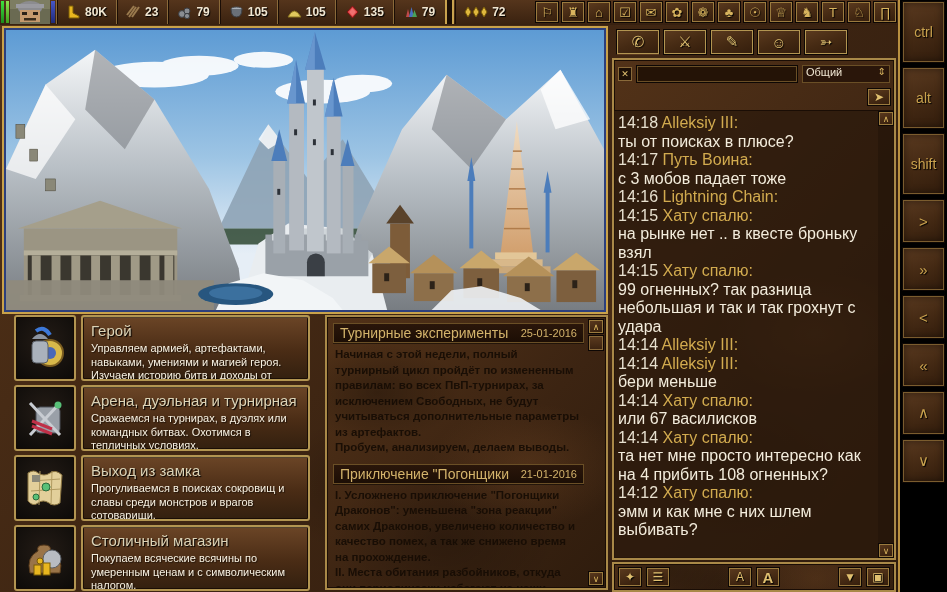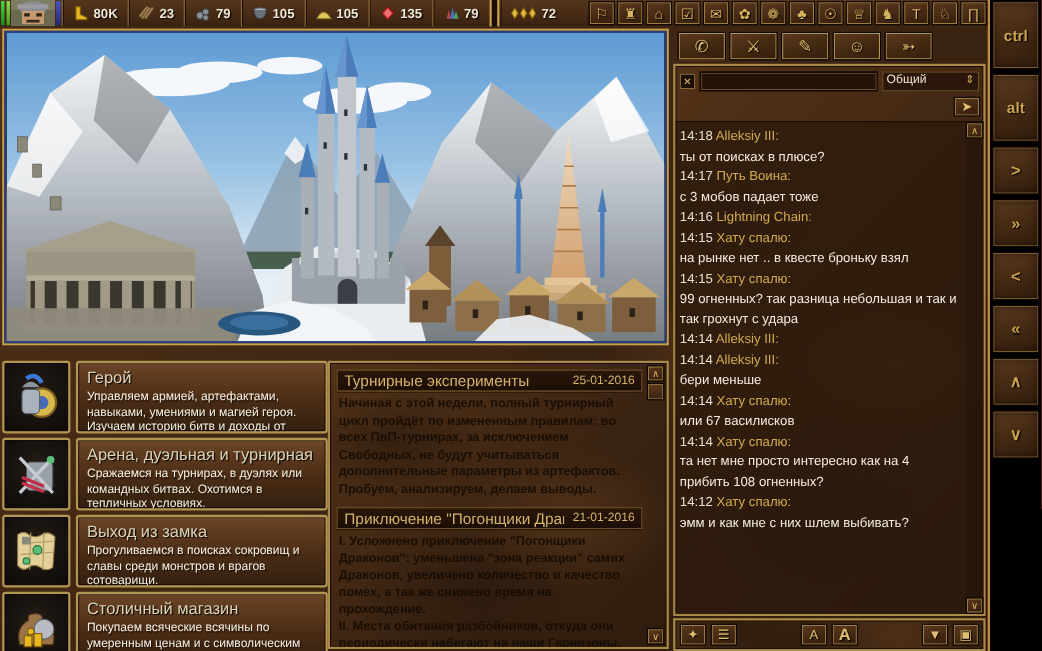--- a/index.html
+++ b/index.html
@@ -1,17 +1,17 @@
 <!DOCTYPE html>
 <html><head>
 <meta charset="utf-8">
 <style>
   html,body{margin:0;padding:0;background:#000;}
   .stage{width:947px;height:592px;display:flex;overflow:hidden;position:relative;
-         font-family:"Liberation Sans",sans-serif;background:#ef4444;}
+         font-family:"Liberation Sans",sans-serif;background:#ffffff;}
   .leather{background:
       radial-gradient(ellipse 120px 70px at 18% 28%, rgba(0,0,0,.28), transparent 70%),
       radial-gradient(ellipse 140px 90px at 72% 55%, rgba(120,75,38,.35), transparent 70%),
       radial-gradient(ellipse 160px 100px at 42% 82%, rgba(0,0,0,.22), transparent 70%),
       linear-gradient(135deg,#523218,#3c2412 55%,#2f1c0d);}
   .app{width:900px;height:592px;display:flex;flex-direction:column;border-right:2px solid #b99040;box-sizing:border-box;}
   
   .topbar{height:24px;display:flex;align-items:stretch;flex:none;
       background:linear-gradient(#55351c,#3a2210);border-bottom:1px solid #12090370;}
   .vbar{width:3px;margin:1px 1px;}
@@ -29,21 +29,21 @@
       border:1px solid #0d0704;box-shadow:inset 0 0 0 1px #9a7a3e;
       color:#d8b45e;font-size:13px;line-height:1;cursor:pointer;text-shadow:1px 1px 1px #000;}
   
   .main{flex:1;display:flex;min-height:0;}
   .leftcol{width:610px;flex:none;display:flex;flex-direction:column;}
   
   .townframe{height:288px;flex:none;margin:1px 2px 0 2px;border:2px solid #c9a24a;box-sizing:border-box;background:#06080c;}
   .towninner{width:100%;height:100%;border:2px solid #2c3f7c;box-sizing:border-box;}
   .towninner svg{width:100%;height:100%;display:block;}
   
-  .bottomleft{flex:1;display:flex;padding:14px 2px 2px 2px;min-height:0;gap:0;}
+  .bottomleft{flex:1;display:flex;padding:1px 2px 2px 2px;min-height:0;gap:15px;margin-left:12px;}
   .menucol{width:296px;flex:none;display:flex;flex-direction:column;gap:4px;}
   .menuitem{height:66px;display:flex;gap:5px;cursor:pointer;}
   .menuicon{width:62px;height:66px;flex:none;box-sizing:border-box;border:2px solid #b29551;border-radius:3px;
       background:radial-gradient(circle at 50% 40%,#241c16,#0c0a08);display:flex;align-items:center;justify-content:center;
       box-shadow:inset 0 0 0 1px #120a04;}
   .menupanel{flex:1;box-sizing:border-box;border:2px solid #b29551;border-radius:3px;padding:4px 8px;
       background:linear-gradient(180deg,#6b4526,#4a2c15 55%,#33200f);
       box-shadow:inset 0 1px 0 rgba(255,228,170,.25), inset 0 0 0 1px #1a0d05;overflow:hidden;}
   .menutitle{color:#dcd3b6;font-size:15px;margin:1px 0 3px 0;text-shadow:1px 1px 1px #000;}
   .menudesc{color:#f7f1e2;font-size:11px;line-height:13.5px;text-shadow:1px 1px 1px #00000090;}
@@ -79,21 +79,21 @@
   .chansel{width:88px;height:18px;box-sizing:border-box;display:flex;background:#2a160a;
       border:1px solid #6a4f26;color:#f0e6d2;font-size:11px;padding:0 3px;cursor:pointer;}
   .chansel .lbl{flex:1;}
   .chansel .spn{color:#d8b45e;font-size:10px;}
   .sendrow{height:22px;flex:none;display:flex;justify-content:flex-end;padding:0 3px;}
   .sendbtn{width:24px;height:18px;box-sizing:border-box;display:flex;align-items:center;justify-content:center;
       background:linear-gradient(160deg,#5c3b1f,#472b14 50%,#331d0c);border:1px solid #0d0704;
       box-shadow:inset 0 0 0 1px #9a7a3e;color:#e0c070;font-size:12px;cursor:pointer;}
   .msgsarea{flex:1;display:flex;min-height:0;border-top:1px solid #1a0d05;background:#2b190cc0;}
   .msgs{flex:1;overflow:hidden;padding:3px 4px;}
-  .msg{font-size:12px;line-height:18.5px;}
+  .msg{font-size:16px;line-height:18.5px;}
   .mtime{color:#e7e0cf;}
   .mauthor{color:#d2ab4f;}
   .mtext{color:#f3ecdc;}
   .chatscroll{width:16px;flex:none;display:flex;flex-direction:column;background:#20120880;}
   .chatscroll .track{flex:1;}
   
   .toolbar{height:30px;flex:none;margin-top:2px;border:2px solid #a98948;box-shadow:inset 0 0 0 1px #1a0d05;
       box-sizing:border-box;display:flex;align-items:center;padding:0 4px;gap:4px;}
   .tbtn{width:24px;height:20px;box-sizing:border-box;display:flex;align-items:center;justify-content:center;
       background:linear-gradient(160deg,#5c3b1f,#472b14 50%,#331d0c);border:1px solid #0d0704;
@@ -109,21 +109,21 @@
   .traffic{color:#f0e8d8;font-size:10px;line-height:12px;}
   .playbtn{width:26px;height:26px;box-sizing:border-box;display:flex;align-items:center;justify-content:center;
       background:linear-gradient(160deg,#5c3b1f,#472b14 50%,#331d0c);border:2px solid #a98948;
       box-shadow:inset 0 0 0 1px #120a04;color:#e0c070;font-size:14px;cursor:pointer;}
   
   .sidekeys{width:47px;flex:none;background:#000;display:flex;flex-direction:column;gap:4px;padding:1px 0 0 2px;box-sizing:border-box;}
   .key{width:43px;box-sizing:border-box;display:flex;align-items:center;justify-content:center;
       background:linear-gradient(160deg,#5a3a20,#452a14 50%,#311c0c),
                  radial-gradient(circle at 30% 30%, rgba(0,0,0,.3), transparent);
       border:1px solid #0d0704;box-shadow:inset 0 0 0 1px #7a5c2e, inset 0 0 8px rgba(0,0,0,.55);
-      color:#c9a24e;font-weight:bold;cursor:pointer;text-shadow:1px 1px 1px #000;}
+      color:#c9a24e;font-weight:normal;cursor:pointer;text-shadow:1px 1px 1px #000;}
   .key.mod{height:62px;font-size:14px;}
   .key.arr{height:44px;font-size:15px;}
 </style>
 </head>
 <body>
 
 <div class="stage">
   <div class="app leather">
 
     <div class="topbar">
@@ -543,20 +543,21 @@
           <div class="tbtn">▣</div>
         </div>
 
       </div>
     </div>
   </div>
 
   <div class="sidekeys">
     <div class="key mod">ctrl</div>
     <div class="key mod">alt</div>
+    <div class="key mod">shift</div>
     <div class="key arr">&gt;</div>
     <div class="key arr">»</div>
     <div class="key arr">&lt;</div>
     <div class="key arr">«</div>
     <div class="key arr">∧</div>
     <div class="key arr">∨</div>
   </div>
 </div>
 
 </body></html>

